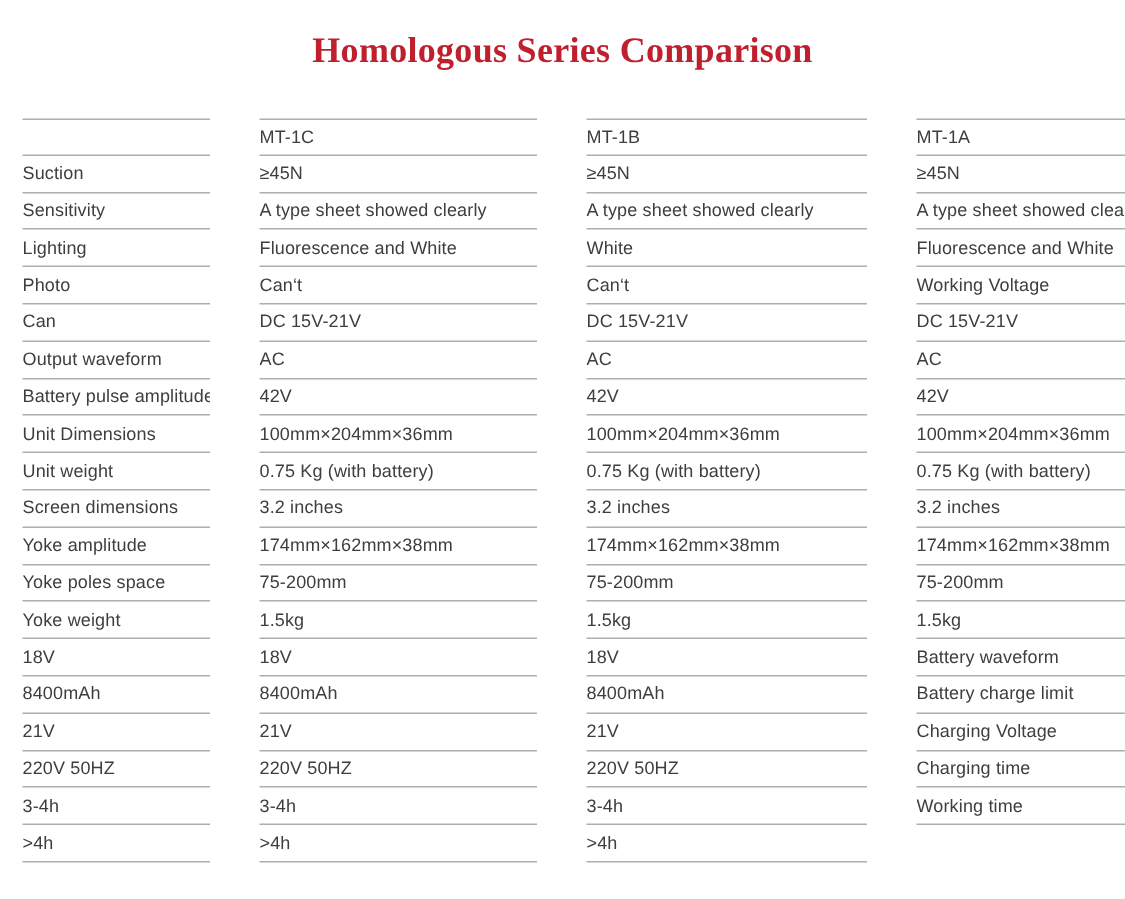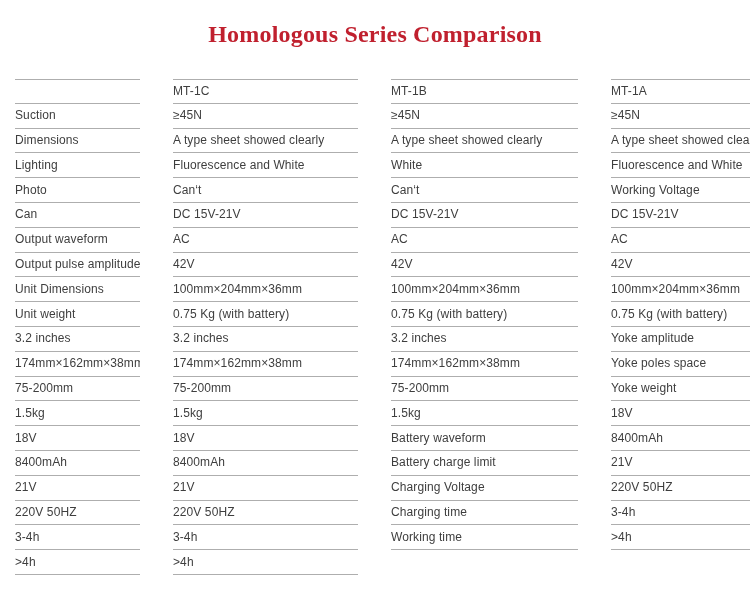--- a/index.html
+++ b/index.html
@@ -56,52 +56,53 @@
 <div class="spec-table">
   <div class="cell head"></div>
   <div class="cell head">MT-1C</div>
   <div class="cell head">MT-1B</div>
   <div class="cell head">MT-1A</div>
 
 <div class="cell">Suction</div>
     <div class="cell">≥45N</div>
     <div class="cell">≥45N</div>
     <div class="cell">≥45N</div>
-    <div class="cell">Dimensions</div>
+    <div class="cell">Sensitivity</div>
     <div class="cell">A type sheet showed clearly</div>
     <div class="cell">A type sheet showed clearly</div>
     <div class="cell">A type sheet showed clearly</div>
     <div class="cell">Lighting</div>
     <div class="cell">Fluorescence and White</div>
     <div class="cell">White</div>
     <div class="cell">Fluorescence and White</div>
     <div class="cell">Photo</div>
     <div class="cell">Can‘t</div>
     <div class="cell">Can‘t</div>
     <div class="cell">Working Voltage</div>
     <div class="cell">Can</div>
     <div class="cell">DC 15V-21V</div>
     <div class="cell">DC 15V-21V</div>
     <div class="cell">DC 15V-21V</div>
     <div class="cell">Output waveform</div>
     <div class="cell">AC</div>
     <div class="cell">AC</div>
     <div class="cell">AC</div>
-    <div class="cell">Output pulse amplitude</div>
+    <div class="cell">Battery pulse amplitude</div>
     <div class="cell">42V</div>
     <div class="cell">42V</div>
     <div class="cell">42V</div>
     <div class="cell">Unit Dimensions</div>
     <div class="cell">100mm×204mm×36mm</div>
     <div class="cell">100mm×204mm×36mm</div>
     <div class="cell">100mm×204mm×36mm</div>
     <div class="cell">Unit weight</div>
     <div class="cell">0.75 Kg (with battery)</div>
     <div class="cell">0.75 Kg (with battery)</div>
     <div class="cell">0.75 Kg (with battery)</div>
+    <div class="cell">Screen dimensions</div>
     <div class="cell">3.2 inches</div>
     <div class="cell">3.2 inches</div>
     <div class="cell">3.2 inches</div>
     <div class="cell">Yoke amplitude</div>
     <div class="cell">174mm×162mm×38mm</div>
     <div class="cell">174mm×162mm×38mm</div>
     <div class="cell">174mm×162mm×38mm</div>
     <div class="cell">Yoke poles space</div>
     <div class="cell">75-200mm</div>
     <div class="cell">75-200mm</div>

